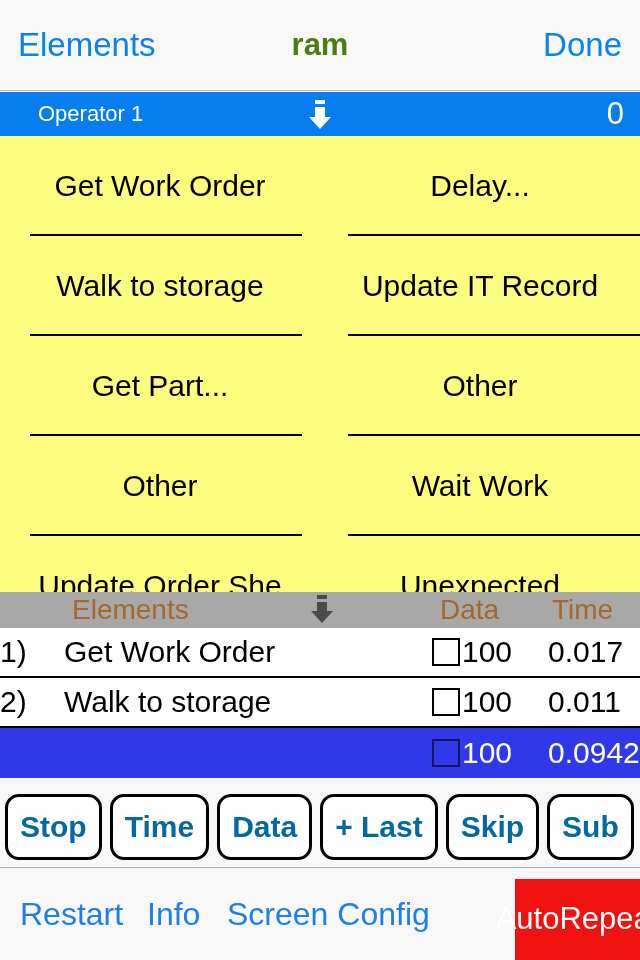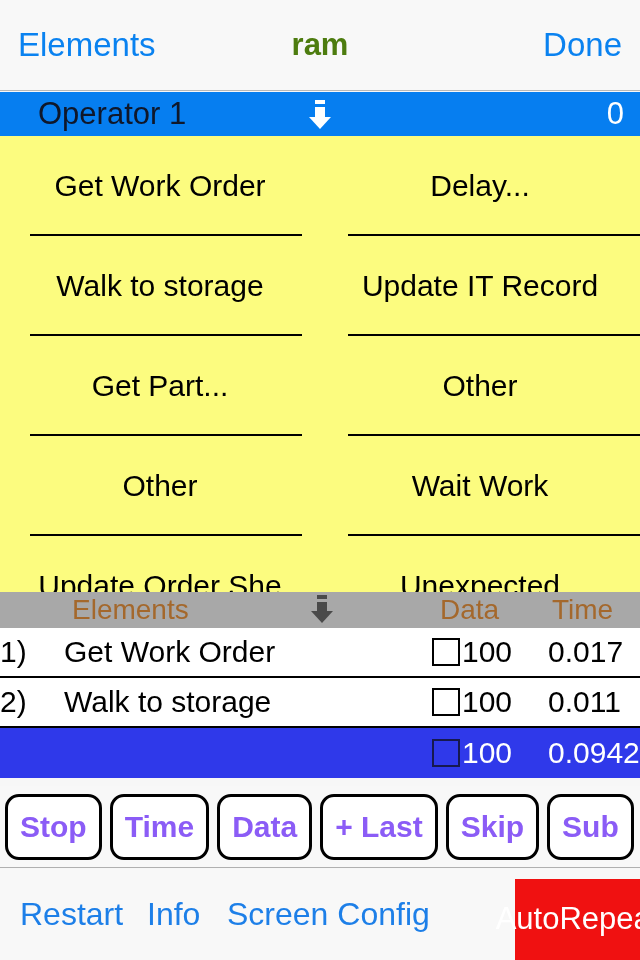--- a/index.html
+++ b/index.html
@@ -21,21 +21,21 @@
   }
   .nav-btn { color: #0a82f0; font-size: 33px; letter-spacing: 0px; white-space: nowrap; }
   .nav-title { color: #4d7c0f; font-size: 31px; font-weight: bold; position: absolute;
                left: 0; right: 0; text-align: center; pointer-events: none; }
 
   
   .operator-bar {
     position: absolute; left: 0; top: 92px; width: 640px; height: 44px;
     background: #067ef0; display: flex; align-items: center;
   }
-  .operator-name { color: #0f172a; font-size: 31px; margin-left: 38px; }
+  .operator-name { color: #ffffff; font-size: 22px; margin-left: 38px; }
   .operator-count { color: #ffffff; font-size: 31px; position: absolute; right: 16px; }
   .arrow-icon { position: absolute; left: 304px; top: 6px; width: 32px; height: 32px; }
 
   
   .grid {
     position: absolute; left: 0; top: 136px; width: 640px; height: 456px;
     background: #fcfc7f; overflow: hidden;
   }
   .grid-row { display: flex; height: 100px; }
   .grid-cell {
@@ -82,21 +82,21 @@
   .trow.selected .cbox { border-color: #16194f; }
 
   
   .action-row {
     position: absolute; left: 0; top: 786px; width: 640px; height: 82px;
     background: #f8f8f8; display: flex; align-items: center; gap: 8px;
     padding: 0 5px; border-bottom: 1px solid #b0b0b0;
   }
   .act-btn {
     height: 66px; border: 3px solid #000; border-radius: 14px;
-    background: #ffffff; color: #8b5cf6; font-size: 30px; font-weight: bold;
+    background: #ffffff; color: #0369a1; font-size: 30px; font-weight: bold;
     display: flex; align-items: center; justify-content: center;
     padding: 0 12px; white-space: nowrap;
   }
 
   
   .toolbar {
     position: absolute; left: 0; top: 869px; width: 640px; height: 91px;
     background: #f8f8f8;
   }
   .tool-link { position: absolute; top: 27px; color: #1d7fe8; font-size: 32px; white-space: nowrap; }

